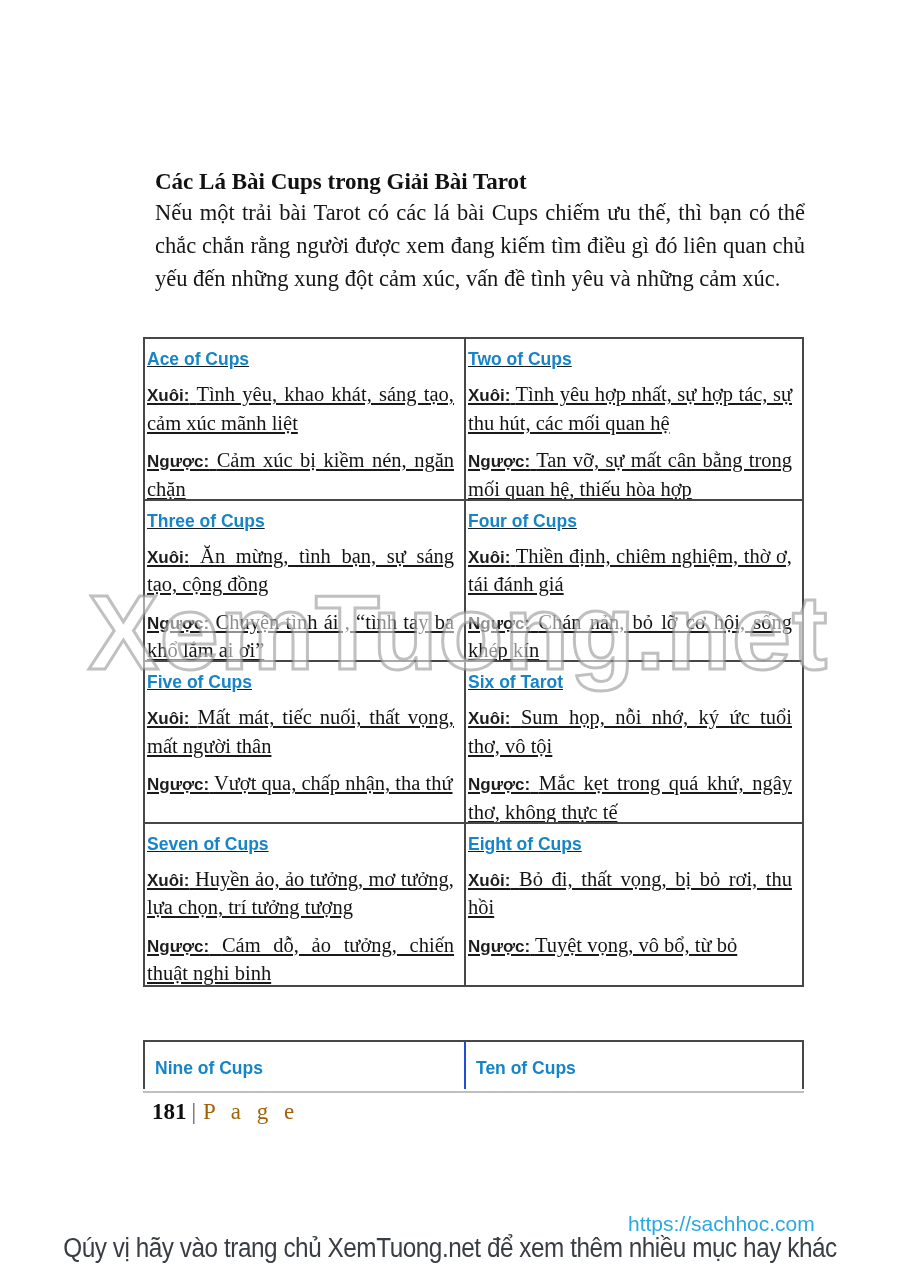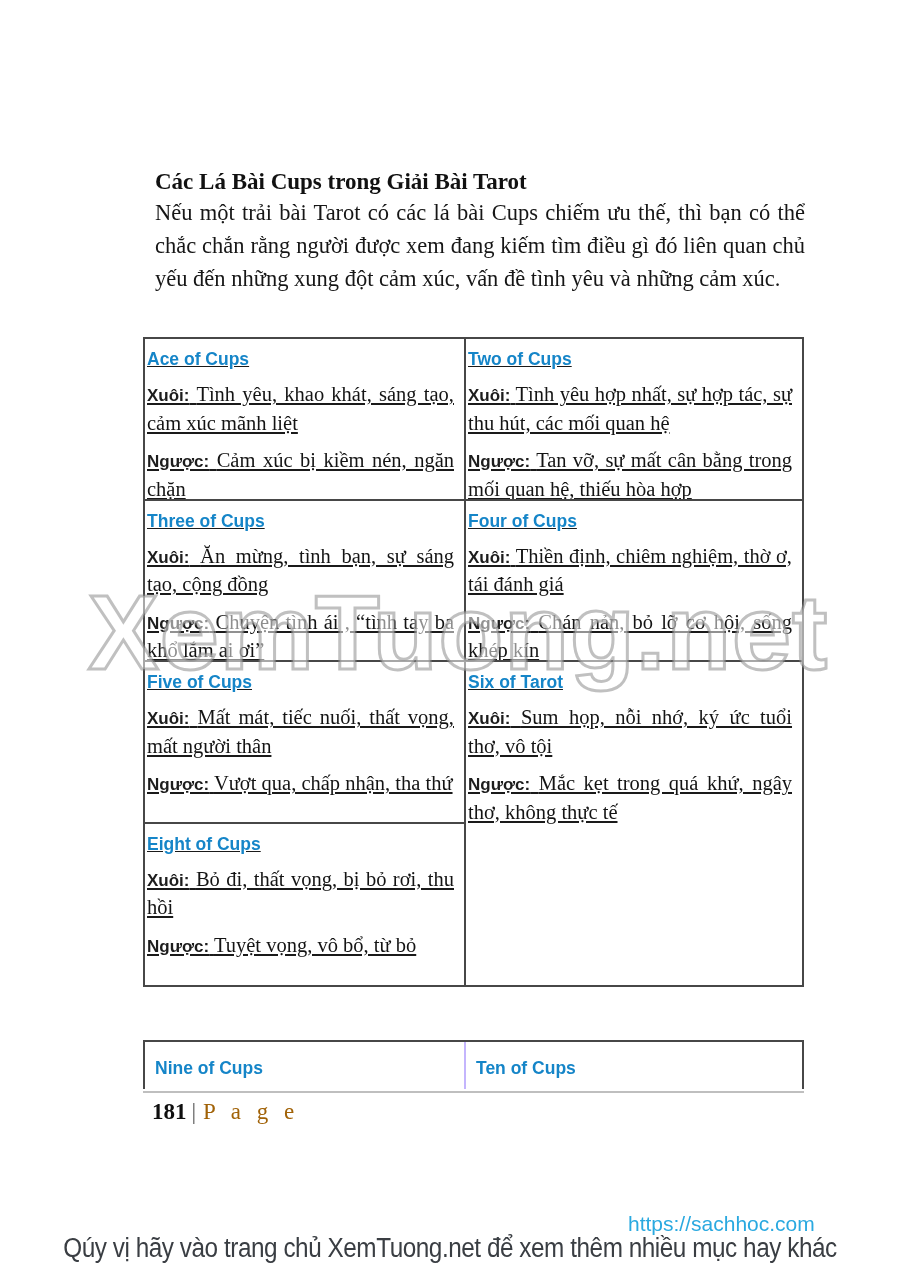--- a/index.html
+++ b/index.html
@@ -39,21 +39,21 @@
   .lbl {
     font-family: "Liberation Sans", sans-serif; font-weight: bold;
     font-size: 17px; color: #1d1d1d;
   }
 
   .tbl2 {
     position: absolute; left: 143px; top: 1040px; width: 661px; height: 49px;
     display: grid; grid-template-columns: 321px 1fr;
     border: 2px solid #474747; border-bottom: none; overflow: hidden;
   }
-  .tbl2 .cell2 { border-right: 2px solid #c4b5fd; }
+  .tbl2 .cell2 { border-right: 2px solid #1d4ed8; }
   .tbl2 .cell2:nth-child(2n) { border-right: none; }
   .cell2 { padding: 11px 10px 0 10px; }
 
   .watermark {
     position: absolute; left: 88px; top: 572px; width: 730px; z-index: 6;
     font-family: "Liberation Sans", sans-serif; font-weight: bold;
     font-size: 106px; letter-spacing: 1px; white-space: nowrap;
     color: rgba(255,255,255,0.52);
     -webkit-text-stroke: 3px rgba(140,140,140,0.55);
     pointer-events: none;
@@ -117,20 +117,25 @@
     <div class="card-title">Five of Cups</div>
     <p class="entry"><span class="lbl">Xuôi:</span> <span>Mất mát, tiếc nuối, thất vọng, mất người thân</span></p>
     <p class="entry"><span class="lbl">Ngược:</span> <span>Vượt qua, chấp nhận, tha thứ</span></p>
   </div>
   <div class="cell">
     <div class="card-title">Six of Tarot</div>
     <p class="entry"><span class="lbl">Xuôi:</span> <span>Sum họp, nỗi nhớ, ký ức tuổi thơ, vô tội</span></p>
     <p class="entry"><span class="lbl">Ngược:</span> <span>Mắc kẹt trong quá khứ, ngây thơ, không thực tế</span></p>
   </div>
   <div class="cell">
+    <div class="card-title">Seven of Cups</div>
+    <p class="entry"><span class="lbl">Xuôi:</span> <span>Huyền ảo, ảo tưởng, mơ tưởng, lựa chọn, trí tưởng tượng</span></p>
+    <p class="entry"><span class="lbl">Ngược:</span> <span>Cám dỗ, ảo tưởng, chiến thuật nghi binh</span></p>
+  </div>
+  <div class="cell">
     <div class="card-title">Eight of Cups</div>
     <p class="entry"><span class="lbl">Xuôi:</span> <span>Bỏ đi, thất vọng, bị bỏ rơi, thu hồi</span></p>
     <p class="entry"><span class="lbl">Ngược:</span> <span>Tuyệt vọng, vô bổ, từ bỏ</span></p>
   </div>
 </div>
 
 <div class="tbl2">
   <div class="cell2">
     <div class="card-title">Nine of Cups</div>
   </div>

